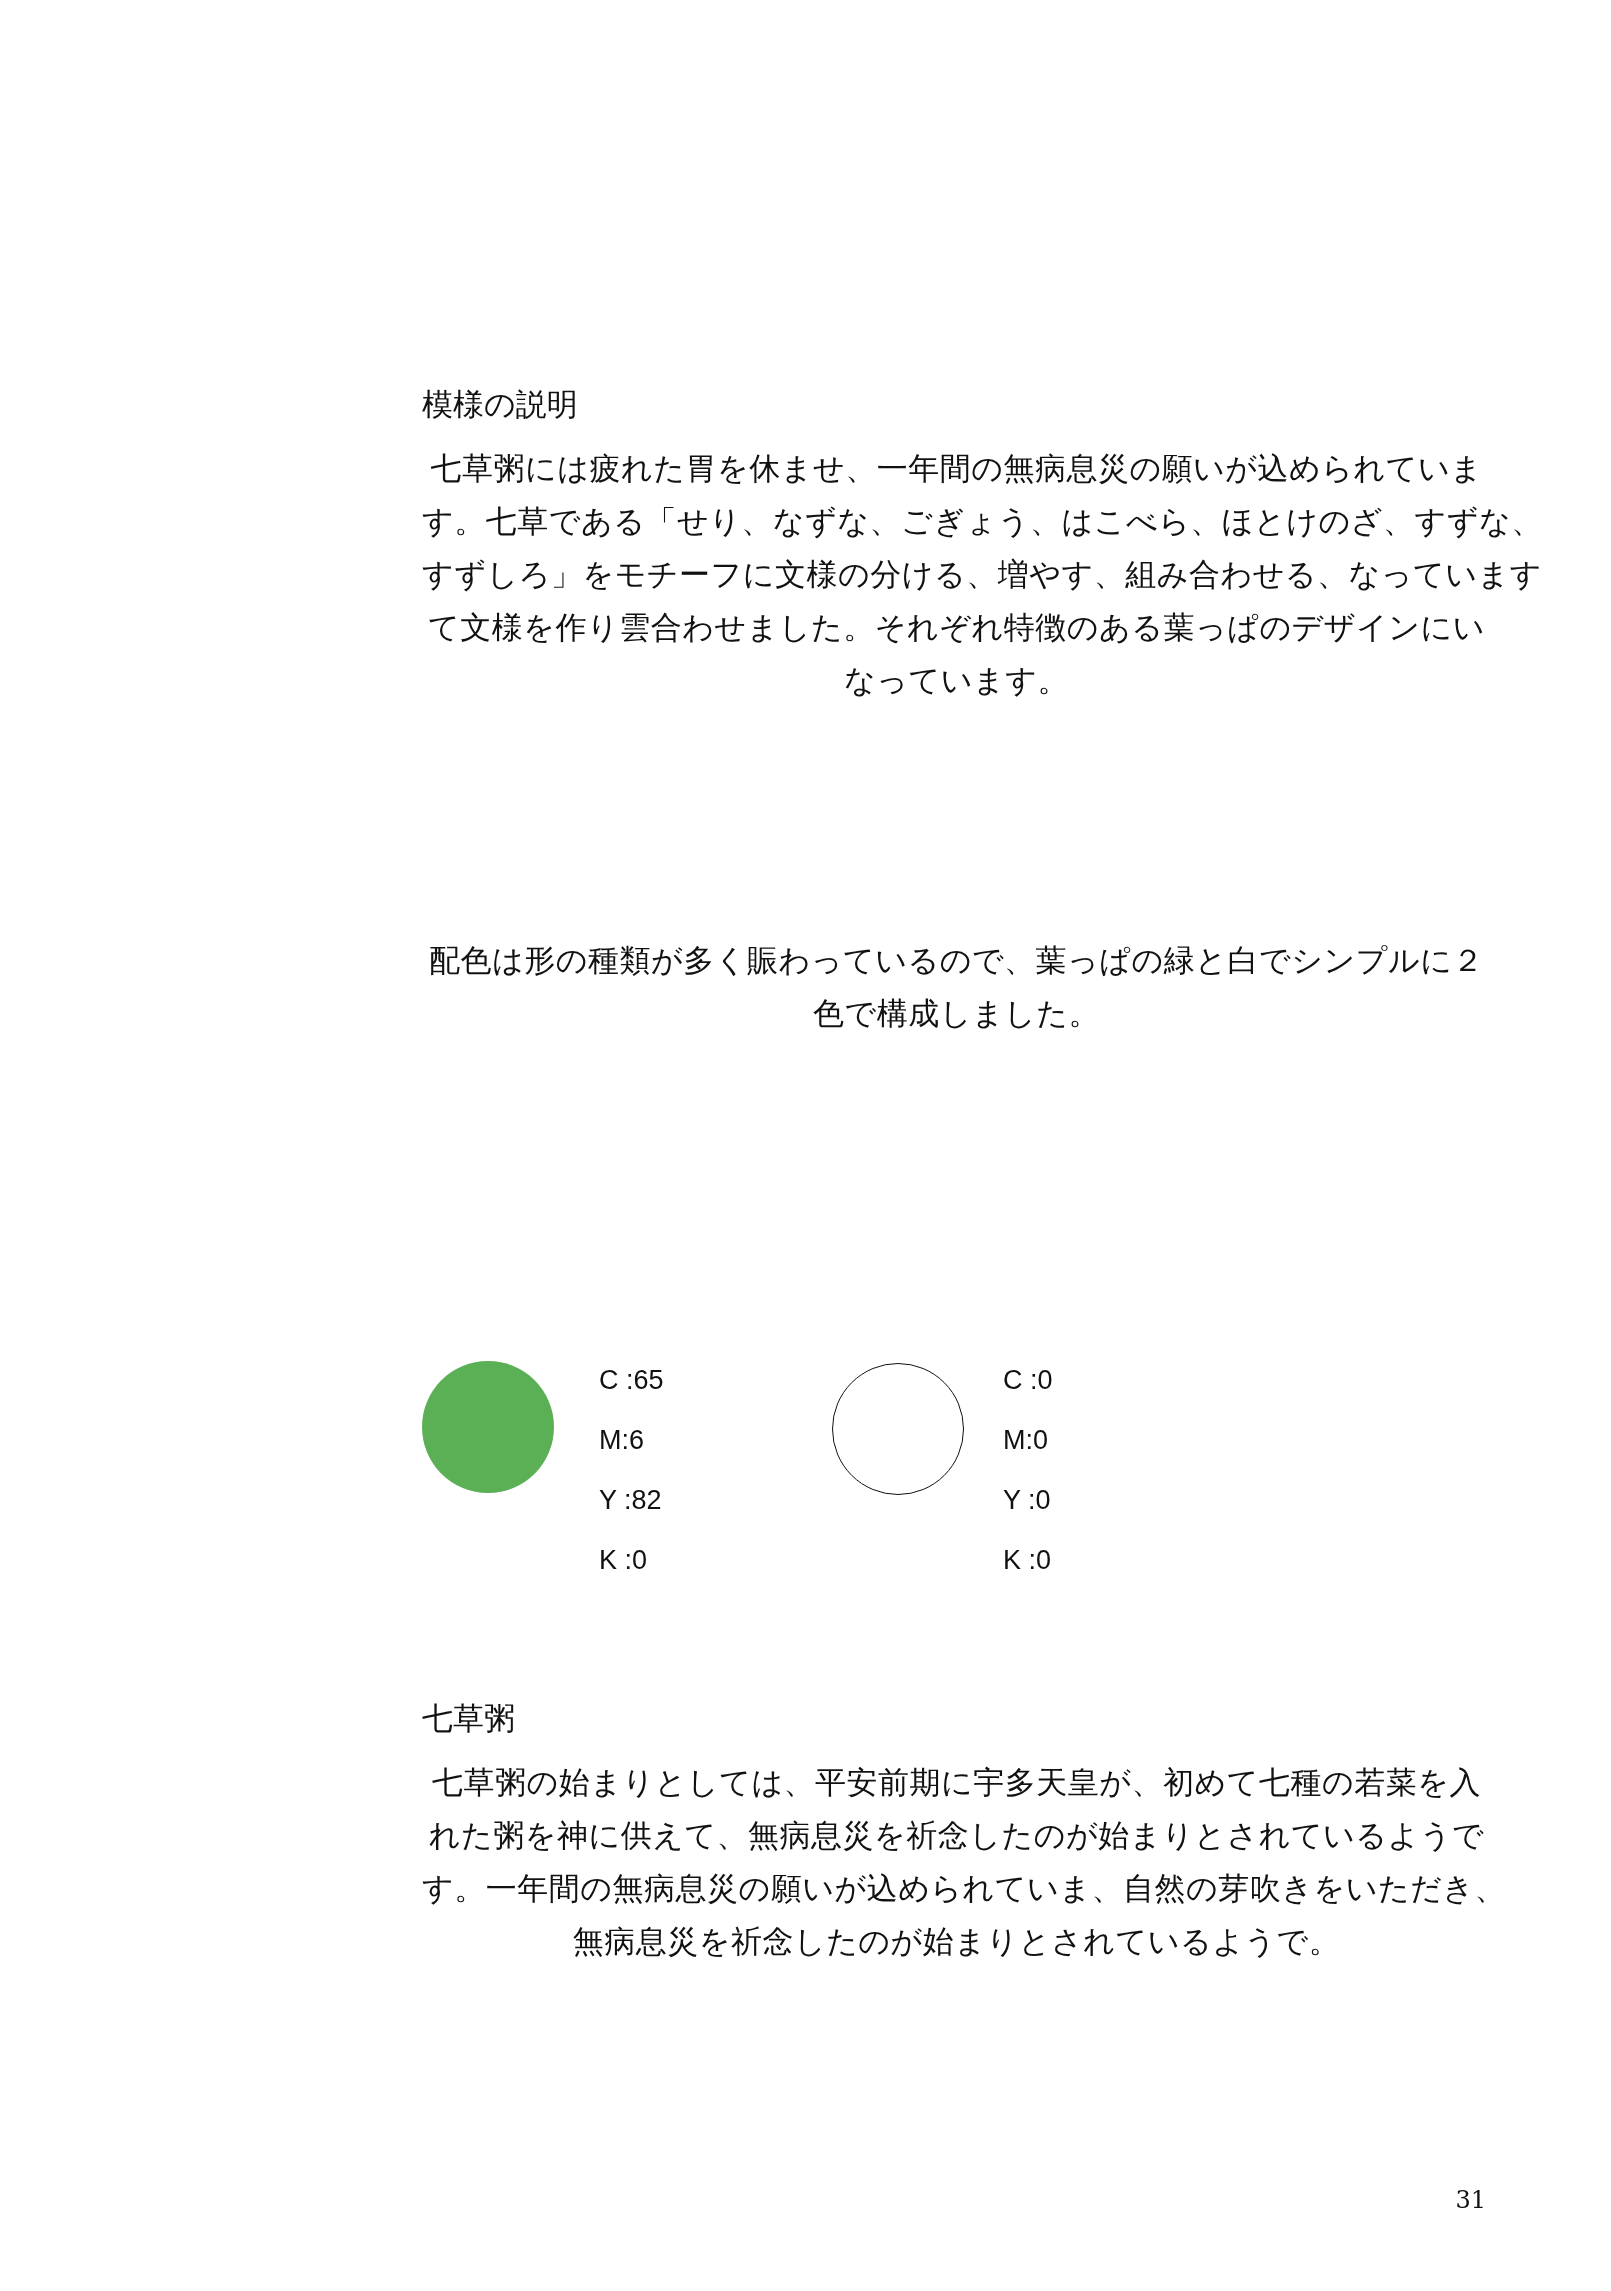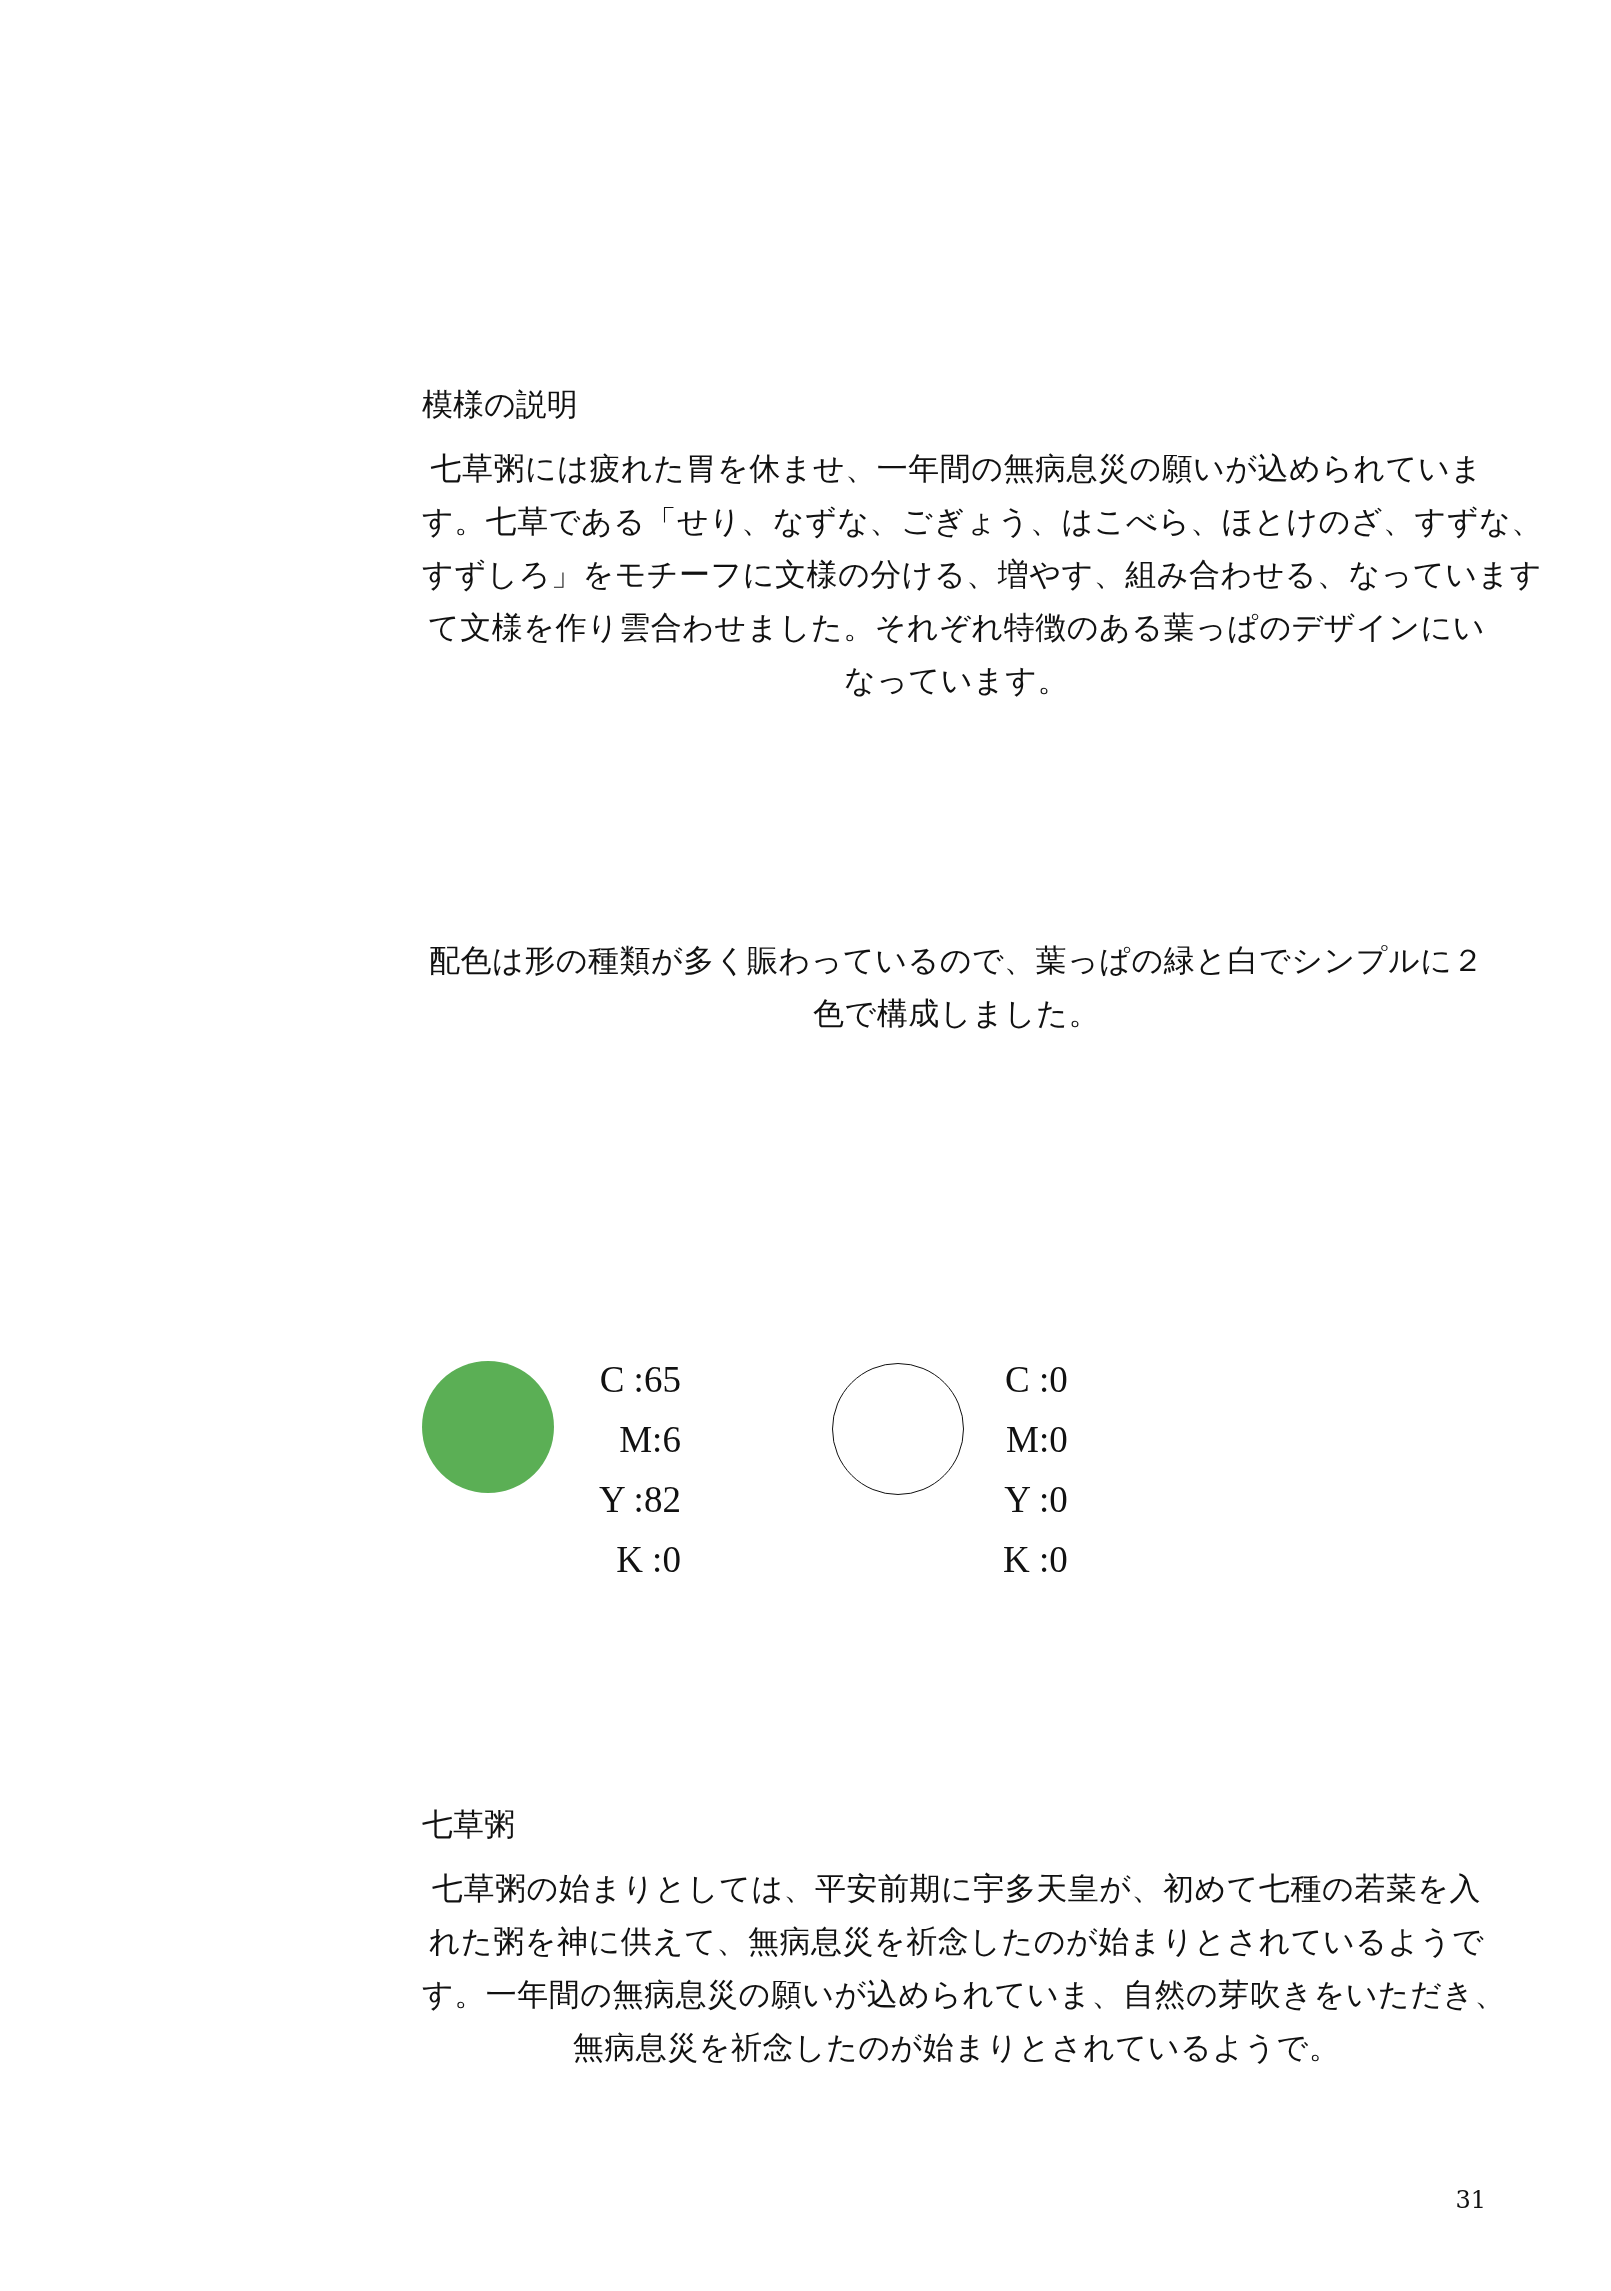--- a/index.html
+++ b/index.html
@@ -4,21 +4,21 @@
 <style>
   html, body { margin: 0; padding: 0; background: #ffffff; }
   body { width: 1612px; height: 2292px; position: relative; overflow: hidden;
          font-family: "DejaVu Sans", "Liberation Sans", sans-serif; color: #111; }
   .page { position: absolute; left: 0; top: 0; width: 1612px; height: 2056px; background: #fff; }
   .section { position: absolute; left: 422px; width: 1069px; }
   .heading { font-size: 31px; line-height: 44px; margin: 0 0 16.4px 0; font-weight: normal; letter-spacing: 0; }
   .para { font-size: 31px; line-height: 53px; margin: 0; letter-spacing: 0.5px; }
   .para .line { display: block; white-space: nowrap; text-align: center; }
   .swatch { position: absolute; width: 132px; height: 132px; border-radius: 50%; box-sizing: border-box; }
-  .cmyk { position: absolute; font-family: Liberation Serif, serif; font-size: 37px; line-height: 60px; text-align: right; }
+  .cmyk { position: absolute; font-family: Liberation Sans, sans-serif; font-size: 27px; line-height: 60px; }
   .cmyk div { white-space: nowrap; }
   .page-number { position: absolute; right: 126px; top: 2186px; font-family: "DejaVu Serif", "Liberation Serif", serif; font-size: 24px; }
 </style>
 </head>
 <body>
 
 <div class="page">
 
   <div class="section" style="top:382px;">
     <h2 class="heading">模様の説明</h2>
@@ -49,21 +49,21 @@
 
     <div class="swatch" style="left:832px; top:1363px; background:#fff; border:1.8px solid #111;"></div>
     <div class="cmyk" style="left:1003px; top:1350px;">
       <div>C :0</div>
       <div>M:0</div>
       <div>Y :0</div>
       <div>K :0</div>
     </div>
   </div>
 
-  <div class="section" style="top:1802px;">
+  <div class="section" style="top:1696px;">
     <h2 class="heading">七草粥</h2>
     <p class="para">
       <span class="line">七草粥の始まりとしては、平安前期に宇多天皇が、初めて七種の若菜を入</span>
       <span class="line">れた粥を神に供えて、無病息災を祈念したのが始まりとされているようで</span>
       <span class="line">す。一年間の無病息災の願いが込められていま、自然の芽吹きをいただき、</span>
       <span class="line">無病息災を祈念したのが始まりとされているようで。</span>
     </p>
   </div>
 
   <div class="page-number">31</div>

